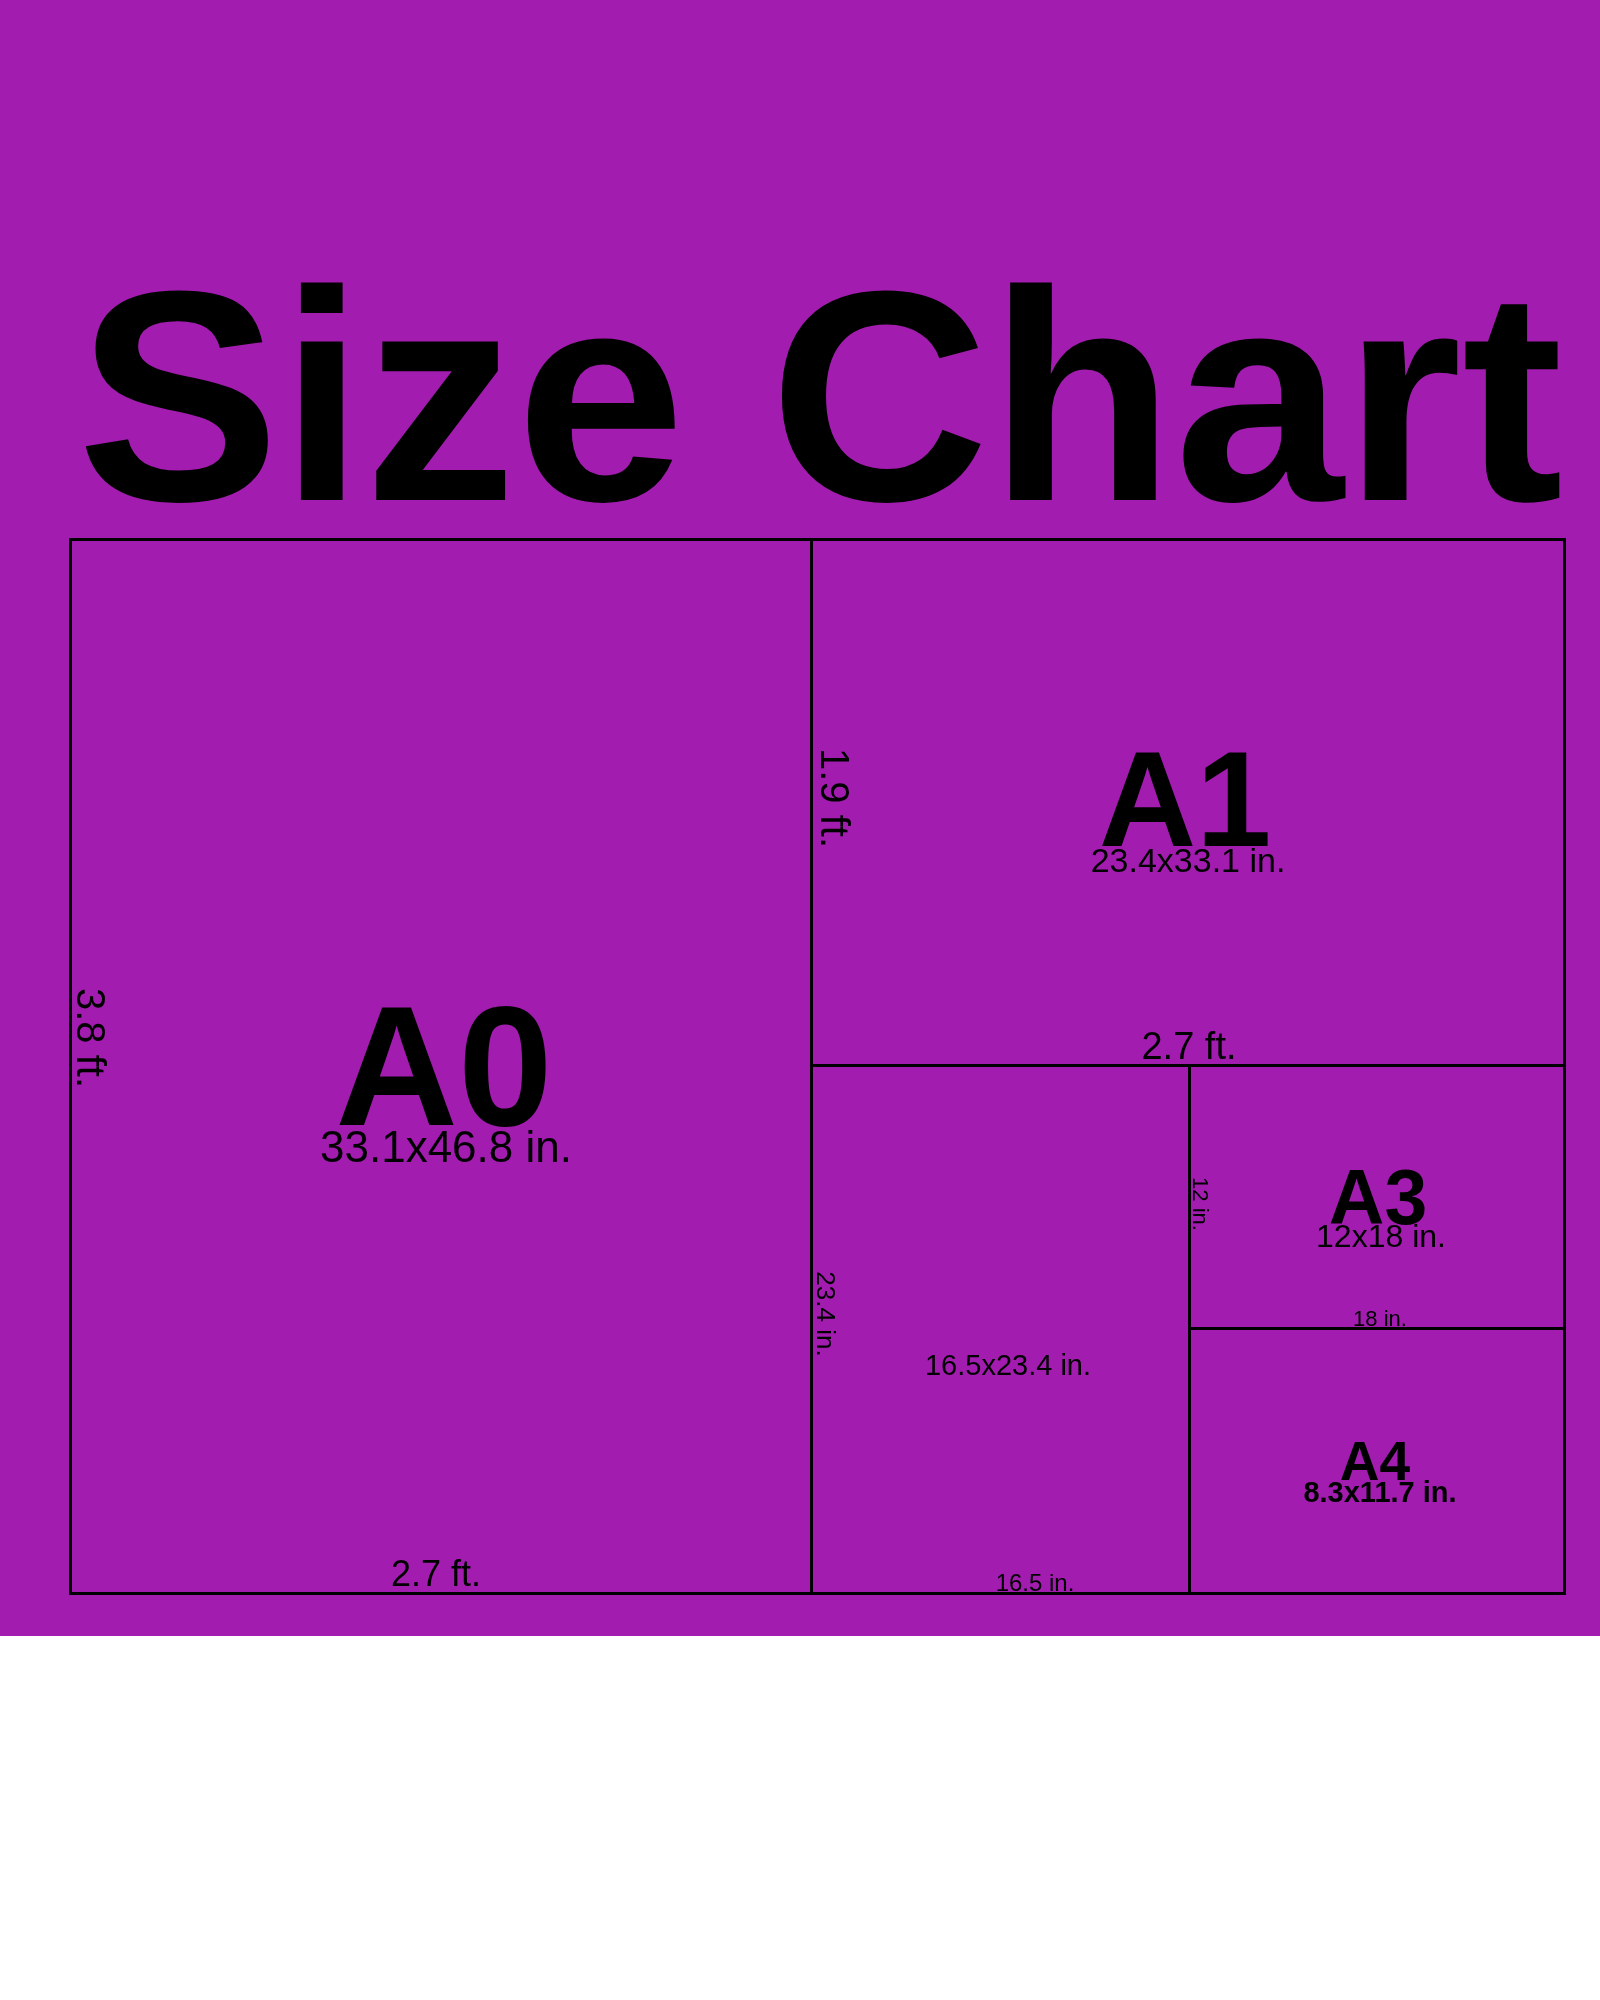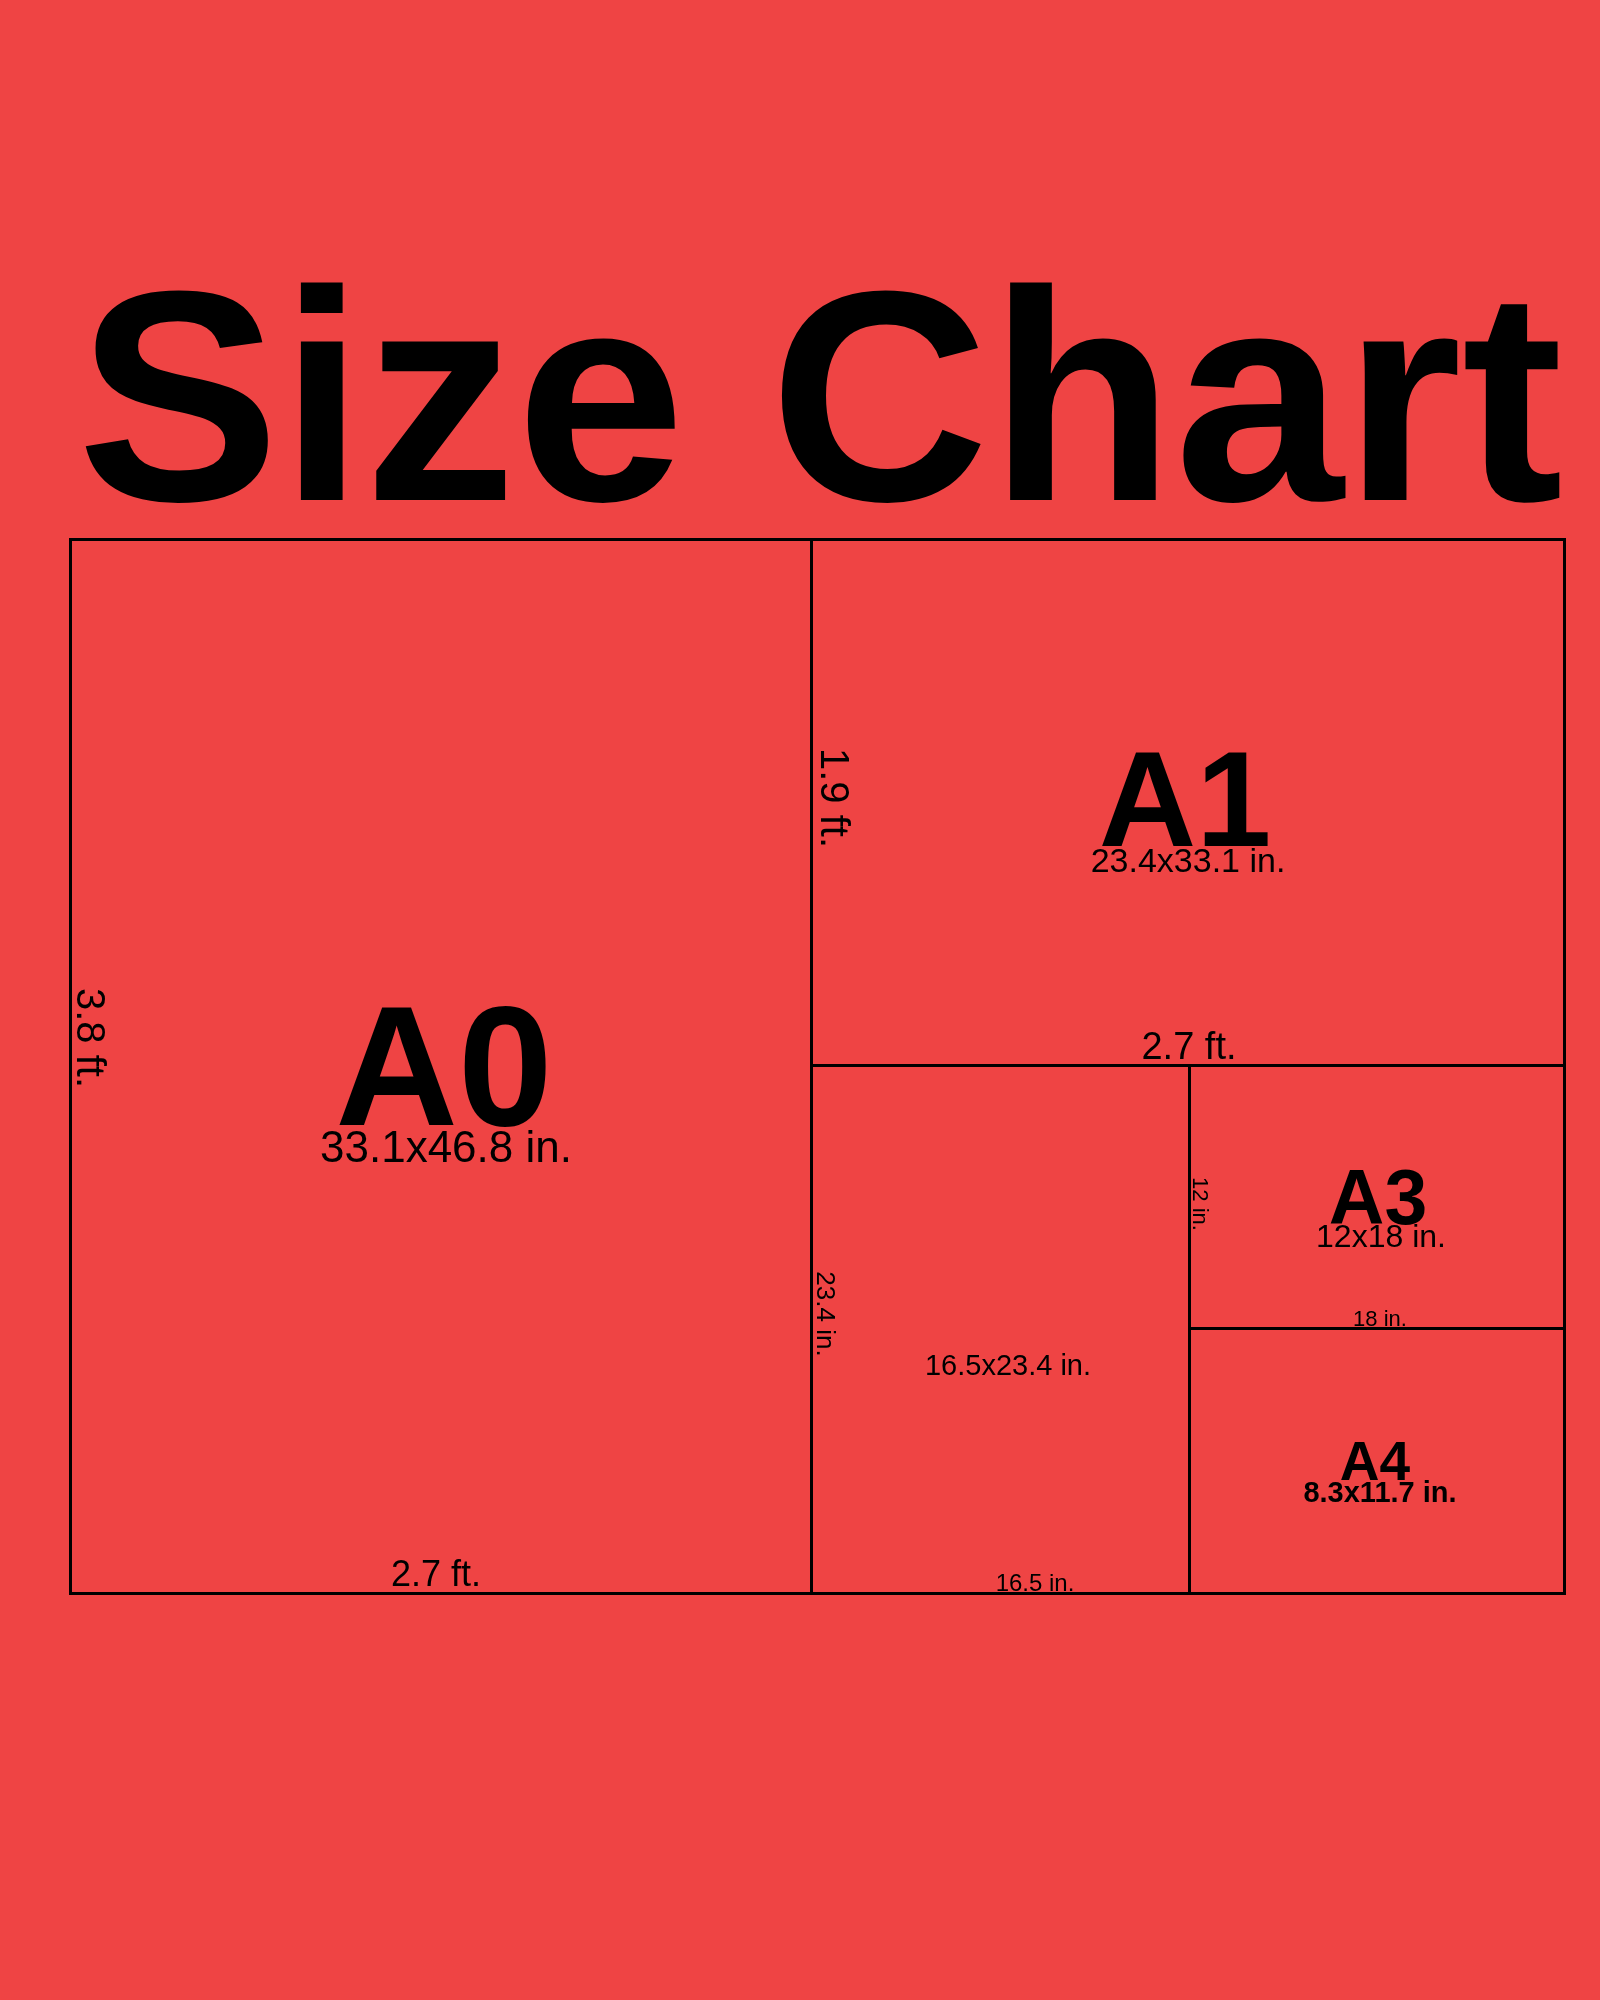--- a/index.html
+++ b/index.html
@@ -3,22 +3,22 @@
 <meta charset="utf-8">
 <style>
   html, body {
     margin: 0;
     padding: 0;
     background: #ffffff;
   }
   .canvas {
     position: relative;
     width: 1600px;
-    height: 2000px;
-    background: #ef4444;
+    height: 1636px;
+    background: #a21caf;
     font-family: "Liberation Sans", sans-serif;
     color: #000000;
     overflow: hidden;
   }
   .title-svg {
     position: absolute;
     left: 0;
     top: 0;
   }
   .title-svg text {

